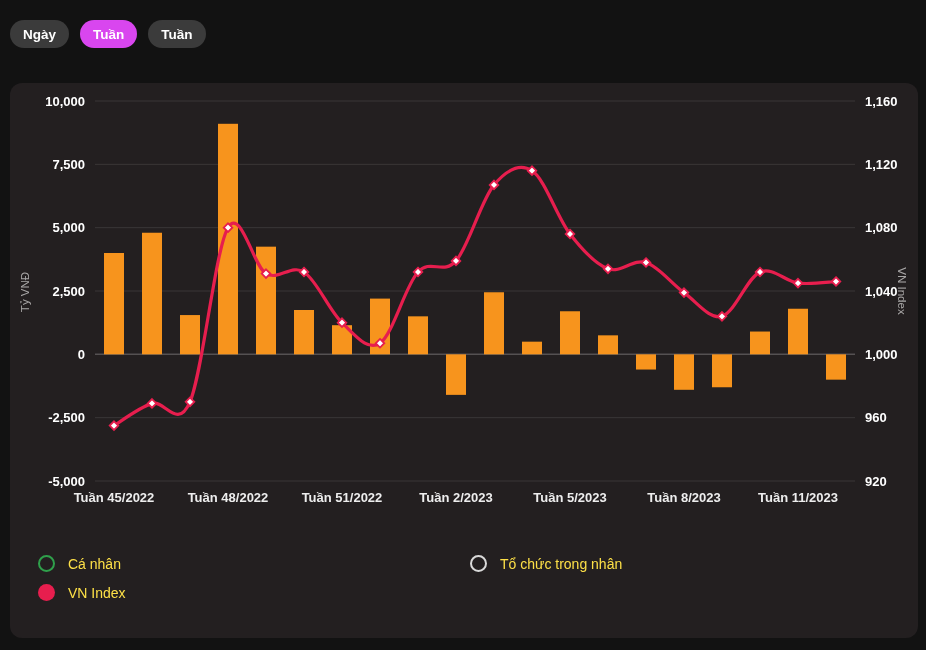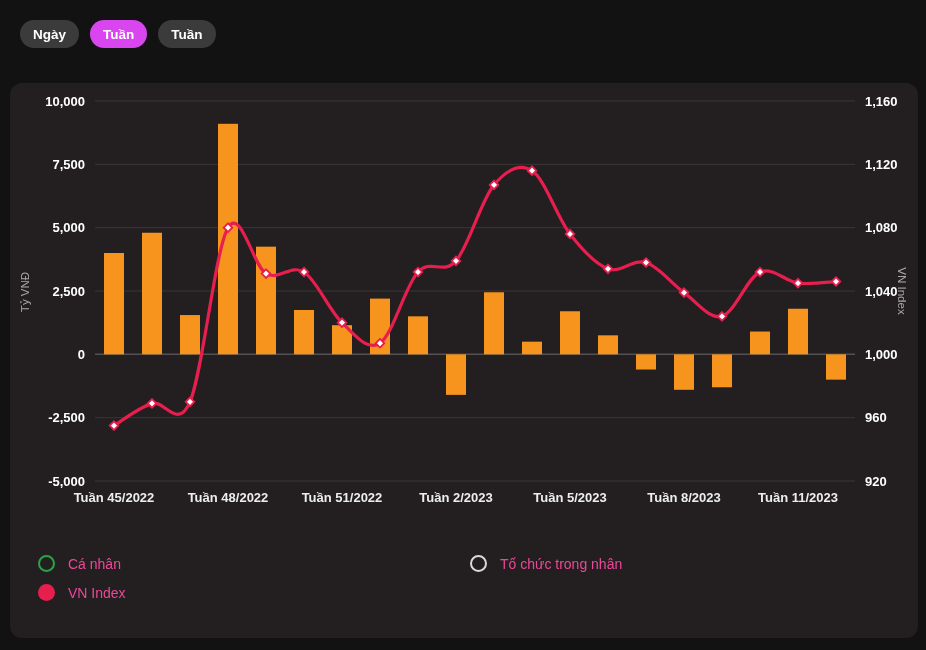--- a/index.html
+++ b/index.html
@@ -2,42 +2,42 @@
 <html><head>
 <meta charset="utf-8">
 <style>
   html,body{margin:0;padding:0;}
   body{
     width:926px;height:650px;position:relative;overflow:hidden;
     background:#121212;
     font-family:"Liberation Sans","DejaVu Sans",sans-serif;
   }
   
-  .tabs{position:absolute;top:20px;left:20px;display:flex;gap:11px;}
+  .tabs{position:absolute;top:20px;left:10px;display:flex;gap:11px;}
   .pill{
     height:28px;padding:0 13px;border:none;border-radius:14px;
     background:#3b3b3b;color:#ffffff;font-weight:700;font-size:13.5px;
     font-family:inherit;display:flex;align-items:center;cursor:pointer;
   }
   .pill.active{background:#d946ef;}
   
   .panel{
     position:absolute;left:10px;top:83px;width:908px;height:555px;
     background:#231f20;border-radius:12px;
   }
   .panel svg{position:absolute;left:0;top:0;}
   text.tick{fill:#ffffff;font-size:13px;font-weight:700;font-family:"Liberation Sans","DejaVu Sans",sans-serif;}
   text.xtick{fill:#ededed;font-size:13px;font-weight:700;font-family:"Liberation Sans","DejaVu Sans",sans-serif;}
   text.axis-title{fill:#a8a6a6;font-size:11.5px;font-weight:400;font-family:"Liberation Sans","DejaVu Sans",sans-serif;}
   
   .legend{
     position:absolute;left:28px;top:472px;right:20px;
     display:grid;grid-template-columns:432px 1fr;row-gap:12px;
   }
-  .legend-item{display:flex;align-items:center;gap:13px;color:#ec4899;font-size:14px;cursor:pointer;}
+  .legend-item{display:flex;align-items:center;gap:13px;color:#fde047;font-size:14px;cursor:pointer;}
   .sw{width:17px;height:17px;border-radius:50%;box-sizing:border-box;flex:0 0 auto;}
   .sw.ring-green{border:2px solid #2fa04b;background:transparent;}
   .sw.ring-gray{border:2px solid #d9d9d9;background:transparent;}
   .sw.fill-orange{background:#f2a35c;}
   .sw.fill-red{background:#e71e4e;}
 </style>
 </head>
 <body>
 
 <div class="tabs">

